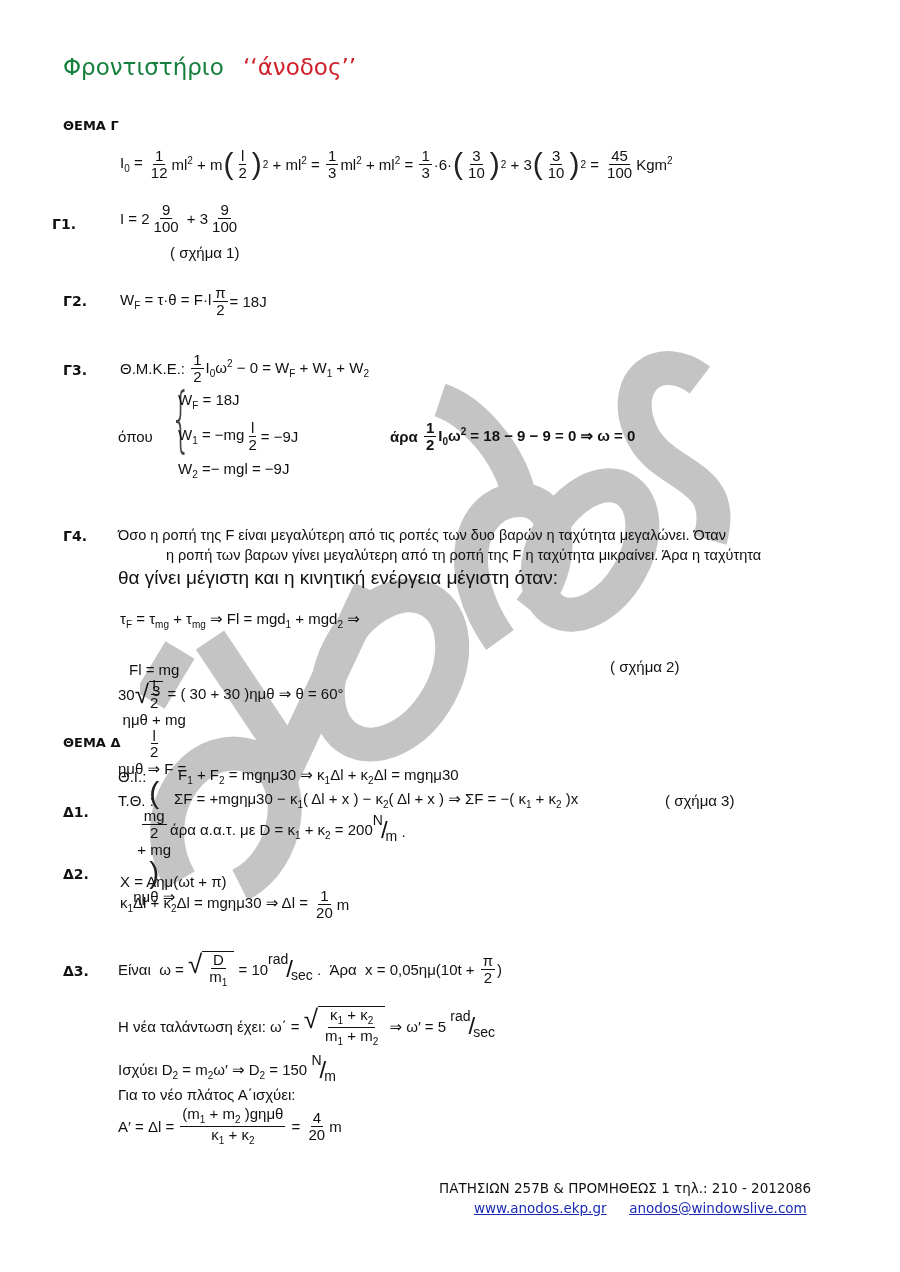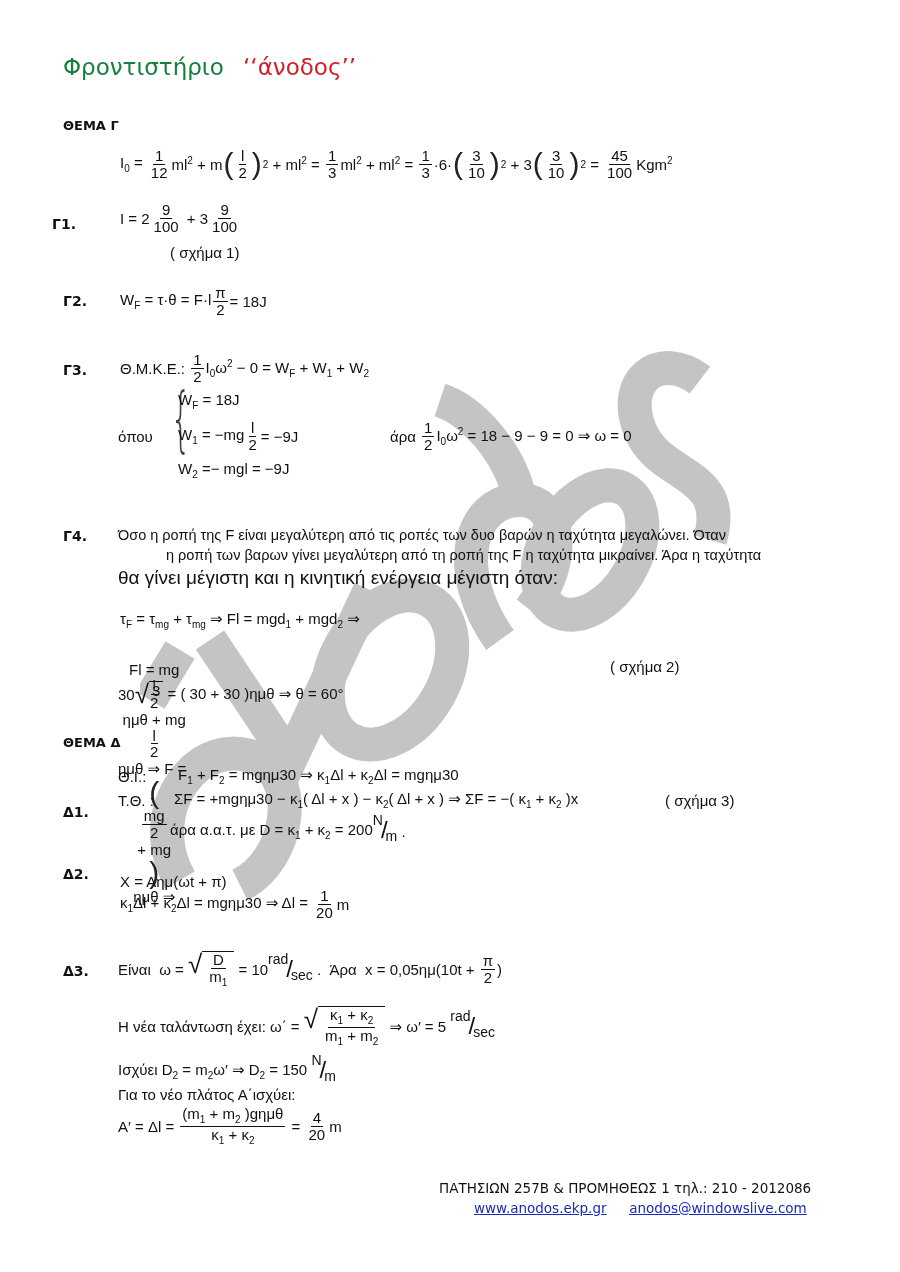--- a/index.html
+++ b/index.html
@@ -153,21 +153,21 @@
     <span>W<sub>1</sub>&nbsp;= −mg</span>
     <span class="frac">
         <span class="num">l</span>
         <span class="den">2</span>
       </span>
     <span>= −9J</span>
   </div>
   <div class="abs eq" style="left:178px; top:460px;">
     <span>W<sub>2</sub>&nbsp;=− mgl = −9J</span>
   </div>
-  <div class="abs eq" style="left:390px; top:420px;">
+  <div class="abs eq" style="left:390px; top:420px;font-weight:bold;">
     <span>άρα&nbsp;</span>
     <span class="frac">
         <span class="num">1</span>
         <span class="den">2</span>
       </span>
     <span>I<sub>0</sub>ω<sup>2</sup>&nbsp;= 18 − 9 − 9 = 0 ⇒ ω = 0</span>
   </div>
 
   <div class="abs label" style="left:63px; top:528px;">Γ4.</div>
   <div class="abs txt" style="left:118px; top:527px; font-size:14.5px;">Όσο η ροπή της  F είναι μεγαλύτερη από τις ροπές των δυο βαρών η ταχύτητα μεγαλώνει. Όταν</div>

